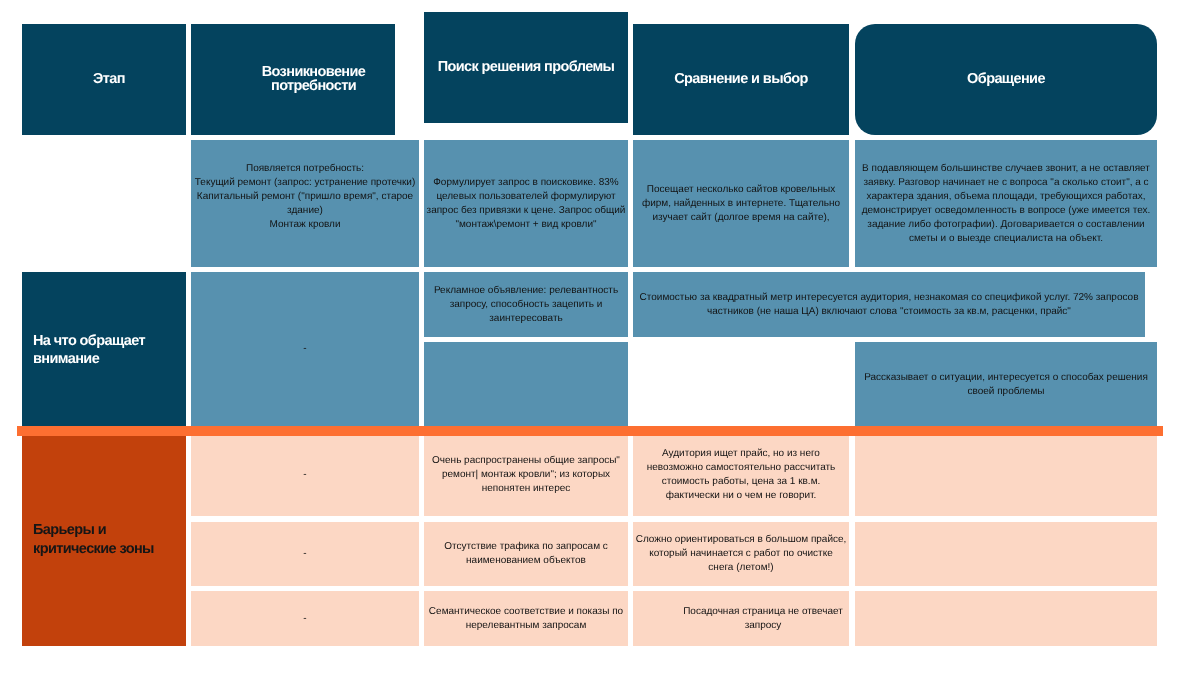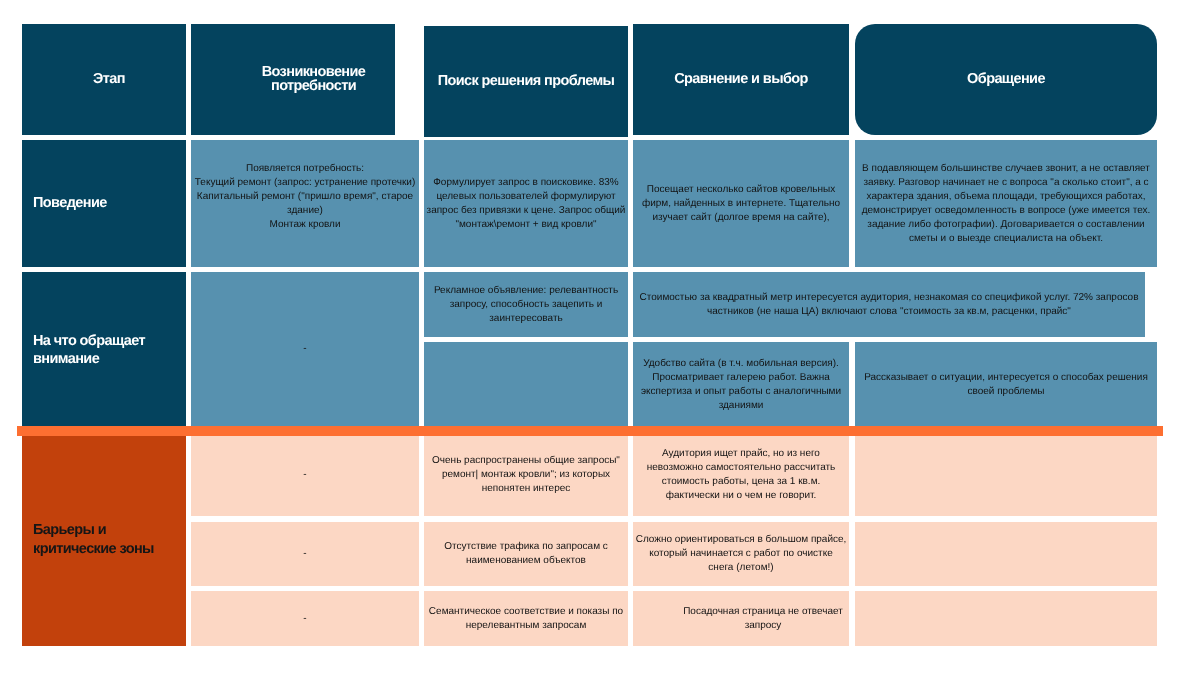--- a/index.html
+++ b/index.html
@@ -32,33 +32,30 @@
 <body>
 
 <div id="cjm">
 
   <div class="cell hdr" style="left:22px;top:24px;width:164px;height:110.5px;">
     <div class="txt" style="padding-left:18px;">Этап</div>
   </div>
   <div class="cell hdr" style="left:191px;top:24px;width:204px;height:110.5px;padding-left:41px;">
     <div class="txt">Возникновение потребности</div>
   </div>
-  <div class="cell hdr" style="left:424px;top:26px;width:204px;height:110.5px;">
+  <div class="cell hdr" style="left:424px;top:12px;width:204px;height:110.5px;">
     <div class="txt">Поиск решения проблемы</div>
   </div>
   <div class="cell hdr" style="left:633px;top:24px;width:216px;height:110.5px;">
     <div class="txt">Сравнение и выбор</div>
   </div>
   <div class="cell hdr" style="left:855px;top:24px;width:302px;height:110.5px;border-radius:20px;">
     <div class="txt">Обращение</div>
   </div>
 
-  <div class="cell rowlabel rl-navy" style="left:22px;top:140px;width:164px;height:127px;">
-    <div class="txt">Поведение</div>
-  </div>
   <div class="cell blue trailing-line" style="left:191px;top:140px;width:228px;height:127px;">
     <div class="txt">Появляется потребность:
 Текущий ремонт (запрос: устранение протечки)
 Капитальный ремонт ("пришло время", старое здание)
 Монтаж кровли</div>
   </div>
   <div class="cell blue" style="left:424px;top:140px;width:204px;height:127px;">
     <div class="txt">Формулирует запрос в поисковике. 83% целевых пользователей формулируют запрос без привязки к цене. Запрос общий "монтаж\ремонт + вид кровли"</div>
   </div>
   <div class="cell blue" style="left:633px;top:140px;width:216px;height:127px;">
@@ -75,23 +72,20 @@
     <div class="txt">-</div>
   </div>
   <div class="cell blue" style="left:424px;top:272px;width:204px;height:65px;">
     <div class="txt">Рекламное объявление: релевантность запросу, способность зацепить и заинтересовать</div>
   </div>
   <div class="cell blue" style="left:633px;top:272px;width:512px;height:65px;">
     <div class="txt">Стоимостью за квадратный метр интересуется аудитория, незнакомая со спецификой услуг. 72% запросов частников (не наша ЦА) включают слова "стоимость за кв.м, расценки, прайс"</div>
   </div>
   <div class="cell blue" style="left:424px;top:342px;width:204px;height:86px;">
     <div class="txt"></div>
-  </div>
-  <div class="cell blue" style="left:633px;top:342px;width:216px;height:86px;">
-    <div class="txt">Удобство сайта (в т.ч. мобильная версия). Просматривает галерею работ. Важна экспертиза и опыт работы с аналогичными зданиями</div>
   </div>
   <div class="cell blue" style="left:855px;top:342px;width:302px;height:86px;">
     <div class="txt">Рассказывает о ситуации, интересуется о способах решения своей проблемы</div>
   </div>
 
   <div id="orangebar" style="left:17px;top:426px;width:1146px;height:10px;"></div>
 
   <div class="cell rowlabel rl-peach" style="left:22px;top:433px;width:164px;height:213px;">
     <div class="txt" style="position:relative;top:0px;">Барьеры и
 критические зоны</div>

